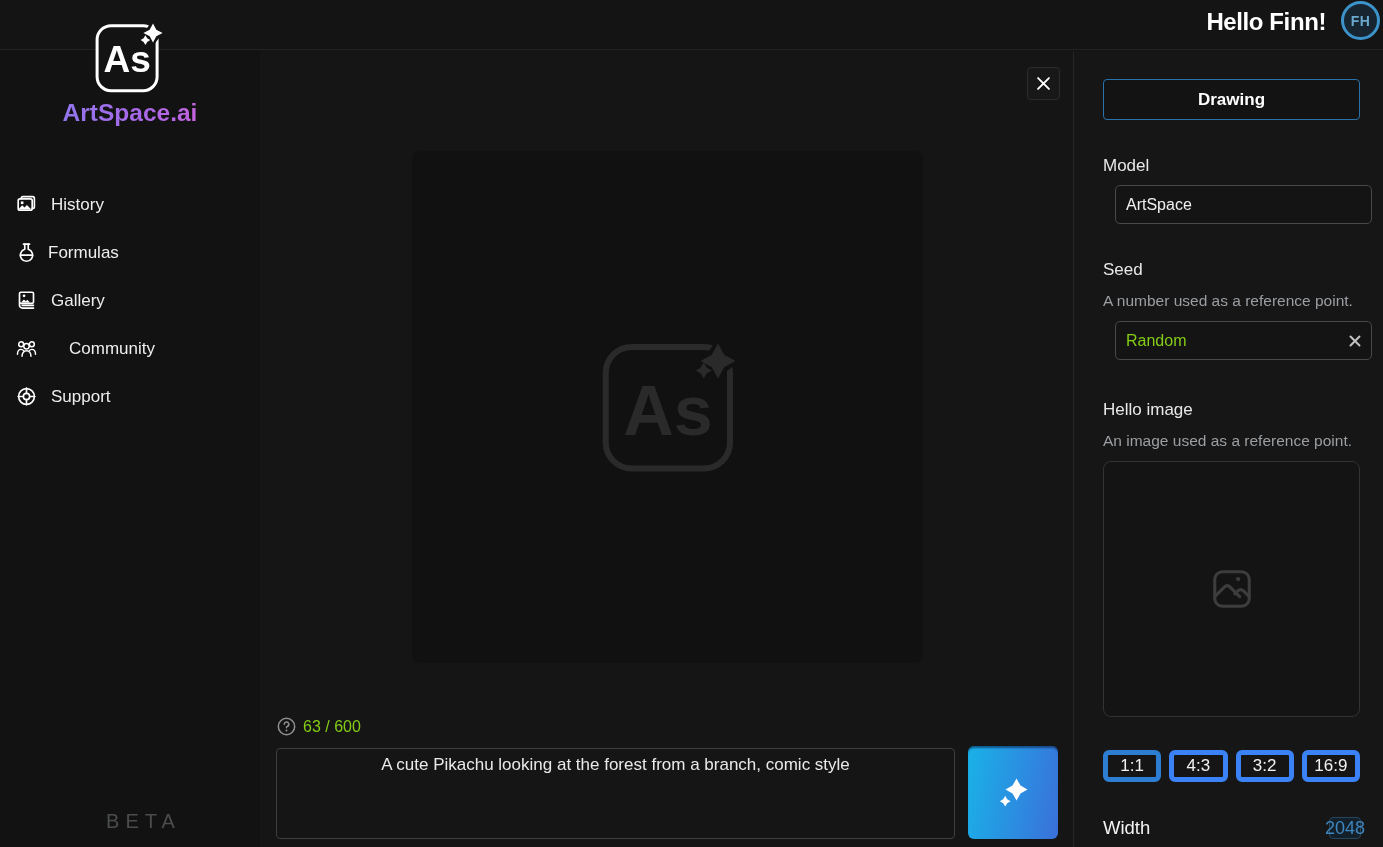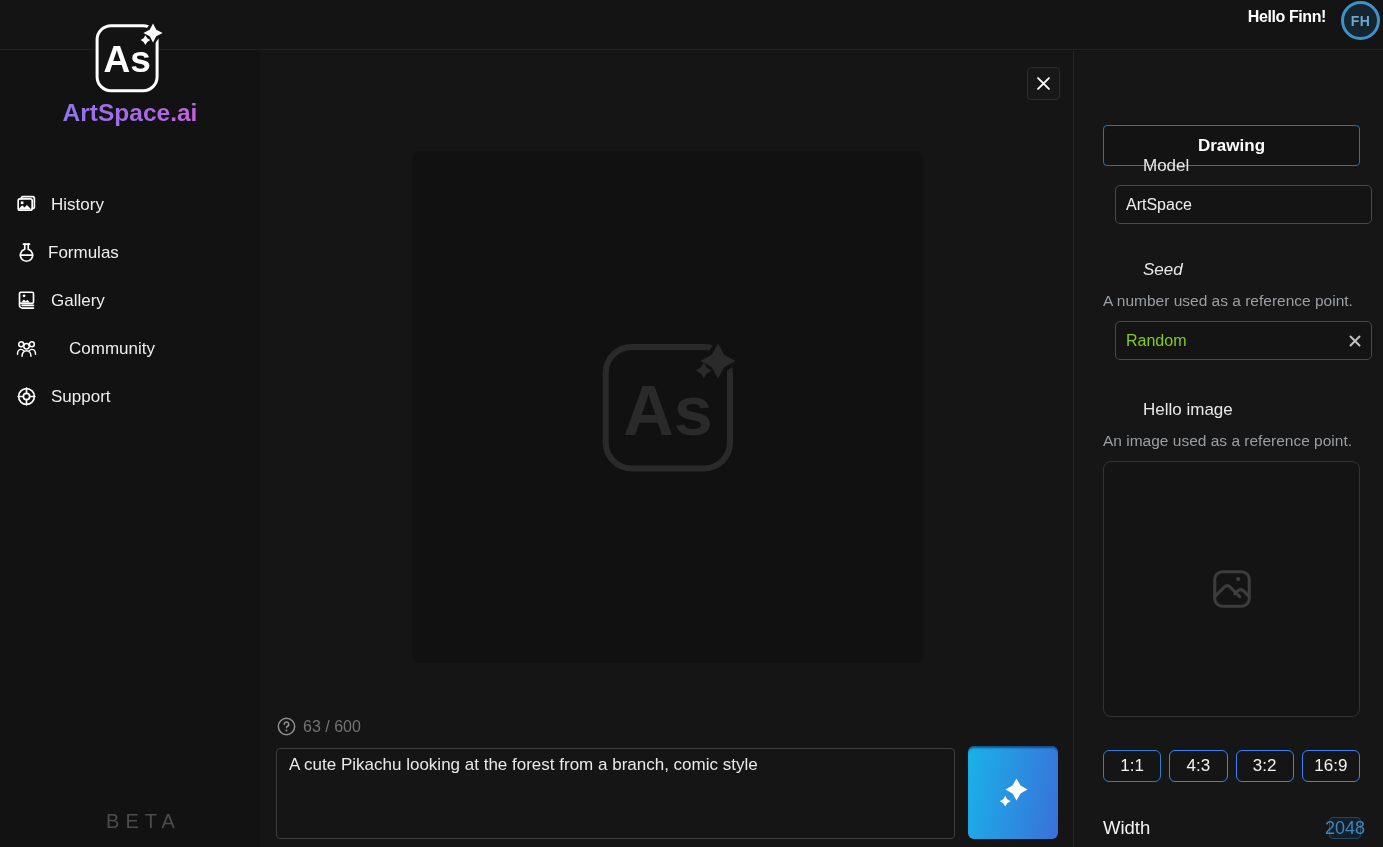--- a/index.html
+++ b/index.html
@@ -1,21 +1,21 @@
 <!DOCTYPE html>
 <html><head>
 <meta charset="utf-8">
 <style>
   * { margin:0; padding:0; box-sizing:border-box; }
   html,body { width:1383px; height:847px; background:#141414; overflow:hidden;
     font-family:"Liberation Sans", sans-serif; }
   
   #topbar { position:absolute; left:0; top:0; width:1383px; height:50px;
     background:#141414; border-bottom:1px solid #232323; }
-  #hello { position:absolute; right:57px; top:8px; color:#fff; font-size:16px;
+  #hello { position:absolute; right:57px; top:8px; color:#fff; font-size:24px;
     font-weight:700; letter-spacing:-.4px; }
   #avatar { position:absolute; right:3px; top:1px; width:39px; height:39px;
     border-radius:50%; border:3px solid #3b93c9; background:#16252f;
     color:#6ba8cd; font-size:14px; font-weight:700; display:flex;
     align-items:center; justify-content:center; letter-spacing:.5px; }
   
   #sidebar { position:absolute; left:0; top:50px; width:260px; height:797px;
     background:#121212; }
   #logo { position:absolute; left:93px; top:21px; }
   #brand { position:absolute; left:0; top:99px; width:260px; text-align:center;
@@ -29,47 +29,47 @@
     color:#4a4c4e; font-size:20px; font-weight:400; letter-spacing:6px;padding-left:32px; }
   
   #main { position:absolute; left:260px; top:51px; width:814px; height:796px;
     background:#151515; }
   #close { position:absolute; left:767px; top:16px; width:33px; height:33px;
     border:1px solid #2c2c2c; border-radius:4px; background:#181818;
     display:flex; align-items:center; justify-content:center; }
   #canvas { position:absolute; left:152px; top:100px; width:511px; height:512px;
     background:#111111; border-radius:8px; }
   #counter { position:absolute; left:17px; top:666px; display:flex;
-    align-items:center; gap:7px; color:#737373; font-size:16px; }
+    align-items:center; gap:7px; color:#84cc16; font-size:16px; }
   #prompt { position:absolute; left:16px; top:697px; width:679px; height:91px;
     border:1px solid #3e3e3e; border-radius:4px; background:#151515;
-    color:#e9e9e9; font-size:17px; padding:5px 12px; line-height:22px; }
+    color:#e9e9e9; font-size:17px; padding:5px 12px; line-height:22px;text-align:center; }
   #genbtn { position:absolute; left:708px; top:695px; width:90px; height:93px;
     border-radius:6px; background:linear-gradient(100deg,#19b2e8 0%, #3a70da 100%);
     box-shadow: inset 0 3px 2px -1px rgba(5,35,80,.6);
     display:flex; align-items:center; justify-content:center; }
   
   #panel { position:absolute; left:1073px; top:51px; width:310px; height:796px;
     background:#161616; border-left:1px solid #262626; }
   #drawing { position:absolute; left:29px; top:28px; width:257px; height:41px;
     border:1px solid #2a72ab; border-radius:4px; background:#131313;
     color:#fff; font-size:17px; font-weight:700; display:flex;
-    align-items:center; justify-content:center;margin-top:46px; }
-  .plabel { position:absolute; left:29px; color:#e8e8e8; font-size:17px;margin-left:40px; }
+    align-items:center; justify-content:center; }
+  .plabel { position:absolute; left:29px; color:#e8e8e8; font-size:17px; }
   .pdesc  { position:absolute; left:29px; color:#9b9fa3; font-size:15.5px; }
   .pbox   { position:absolute; left:29px; width:257px; height:39px;
     border:1px solid #494949; border-radius:5px; background:#141414;
     color:#f0f0f0; font-size:16px; display:flex; align-items:center;
     padding:0 10px;margin-left:12px; }
   #seedimgbox { position:absolute; left:29px; top:410px; width:257px;
     height:256px; border:1px solid #333333; border-radius:8px;
     background:#141414; display:flex; align-items:center; justify-content:center; }
   #ratios { position:absolute; left:29px; top:699px; width:257px; display:flex;
     gap:8px; }
-  .ratio { flex:1; height:32px; border:1px solid #3b82f6; border-radius:6px;
+  .ratio { flex:1; height:32px; border:5px solid #3b82f6; border-radius:6px;
     background:#151515; color:#f2f2f2; font-size:17px; display:flex;
     align-items:center; justify-content:center; }
   .ratio.sel { border-color:#2d7dd2; }
   #wlabel { position:absolute; left:29px; top:766px; color:#f2f2f2;
     font-size:18.5px; font-weight:500; }
   #wbadge { position:absolute; left:255px; top:766px; width:32px; height:22px;
     border:1px solid #25465f; border-radius:4px; background:#142029;
     color:#3f85bd; font-size:18px; display:flex; align-items:center;
     justify-content:center; }
 </style>
@@ -106,21 +106,21 @@
       <path d="M23.5 5.5 L27.5 12.5 L34.5 16.5 L27.5 20.5 L23.5 27.5 L19.5 20.5 L12.5 16.5 L19.5 12.5 Z" fill="#fff"></path>
       <path d="M12.2 22.8 L14.2 26.2 L17.6 28.2 L14.2 30.2 L12.2 33.6 L10.2 30.2 L6.8 28.2 L10.2 26.2 Z" fill="#fff"></path>
     </svg>
   </div>
 </div>
 
 <div id="panel">
   <div id="drawing">Drawing</div>
   <div class="plabel" style="top:105px;">Model</div>
   <div class="pbox" style="top:134px;">ArtSpace</div>
-  <div class="plabel" style="top:209px;font-style:italic;">Seed</div>
+  <div class="plabel" style="top:209px;">Seed</div>
   <div class="pdesc" style="top:241px;">A number used as a reference point.</div>
   <div class="pbox" style="top:270px; color:#84cc16;">Random
     <svg style="margin-left:auto;" width="12" height="12" viewBox="0 0 12 12">
         <path d="M1.5 1.5 L10.5 10.5 M10.5 1.5 L1.5 10.5" stroke="#c2c2c2" stroke-width="2" stroke-linecap="round"></path>
       </svg>
   </div>
   <div class="plabel" style="top:349px;">Hello image</div>
   <div class="pdesc" style="top:381px;">An image used as a reference point.</div>
   <div id="seedimgbox">
     <svg width="46" height="46" viewBox="0 0 24 24" fill="none" stroke="#3d3d3d" stroke-width="1.6" stroke-linecap="round" stroke-linejoin="round">

